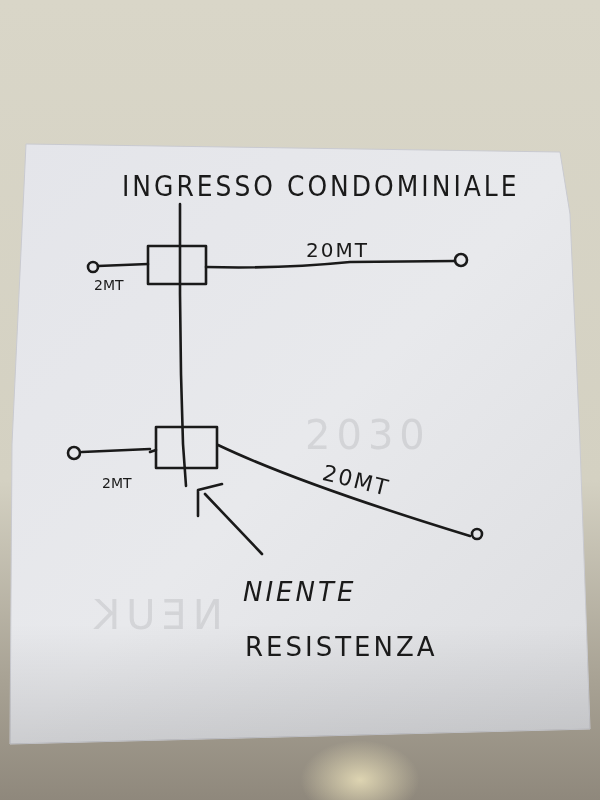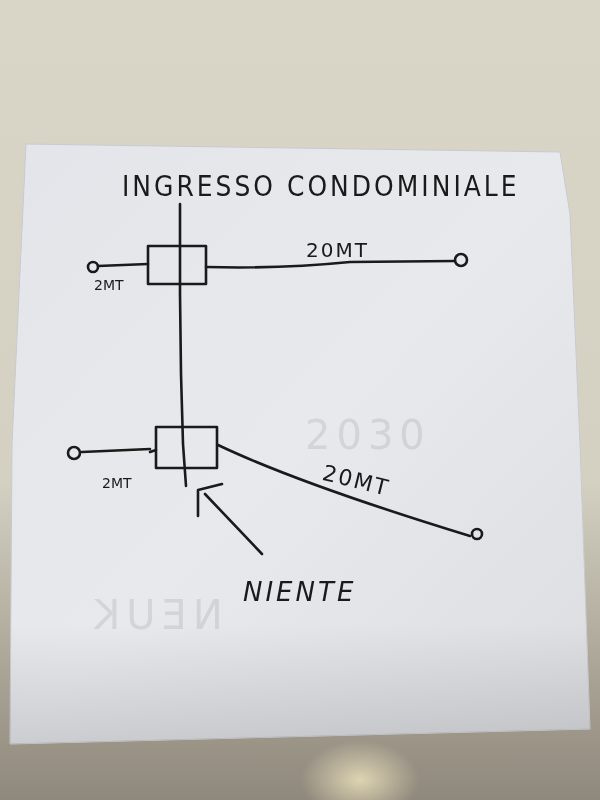--- a/index.html
+++ b/index.html
@@ -79,13 +79,14 @@
 
   <div class="label" style="left:122px; top:148px; font-size:25px; letter-spacing:3px; transform: scaleY(1.1);">INGRESSO CONDOMINIALE</div>
 
   <div class="label" style="left:94px; top:253px; font-size:14px; letter-spacing:0px;">2MT</div>
   <div class="label" style="left:306px; top:214px; font-size:20px;">20MT</div>
 
   <div class="label" style="left:102px; top:451px; font-size:14px; letter-spacing:0px;">2MT</div>
   <div class="label" style="left:326px; top:436px; font-size:22px; transform: rotate(14deg); transform-origin: left top;">20MT</div>
 
   <div class="label" style="left:243px; top:553px; font-size:26px; letter-spacing:3px;font-style:italic;">NIENTE</div>
+  <div class="label" style="left:245px; top:608px; font-size:26px; letter-spacing:3px;">RESISTENZA</div>
 </div>
 
 </body></html>

